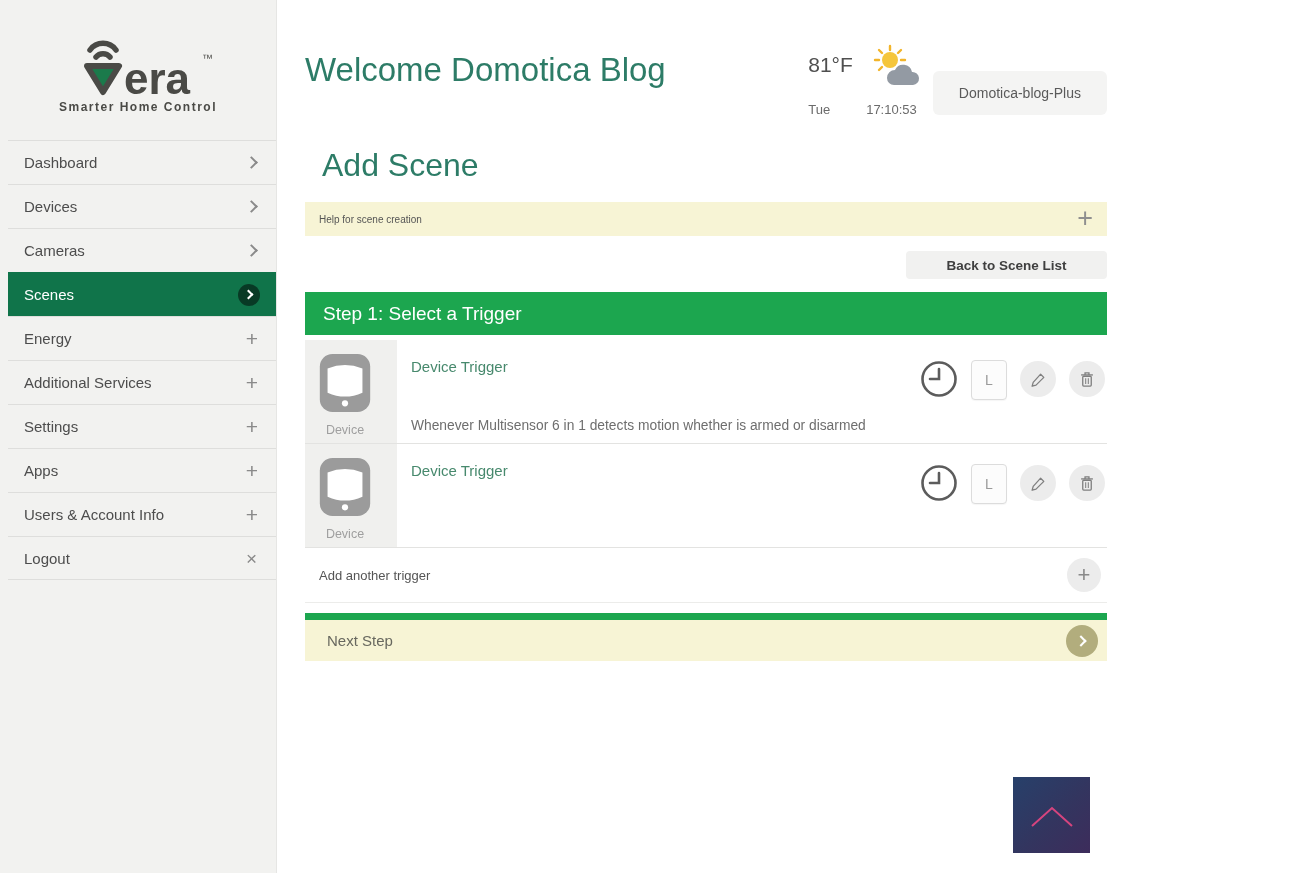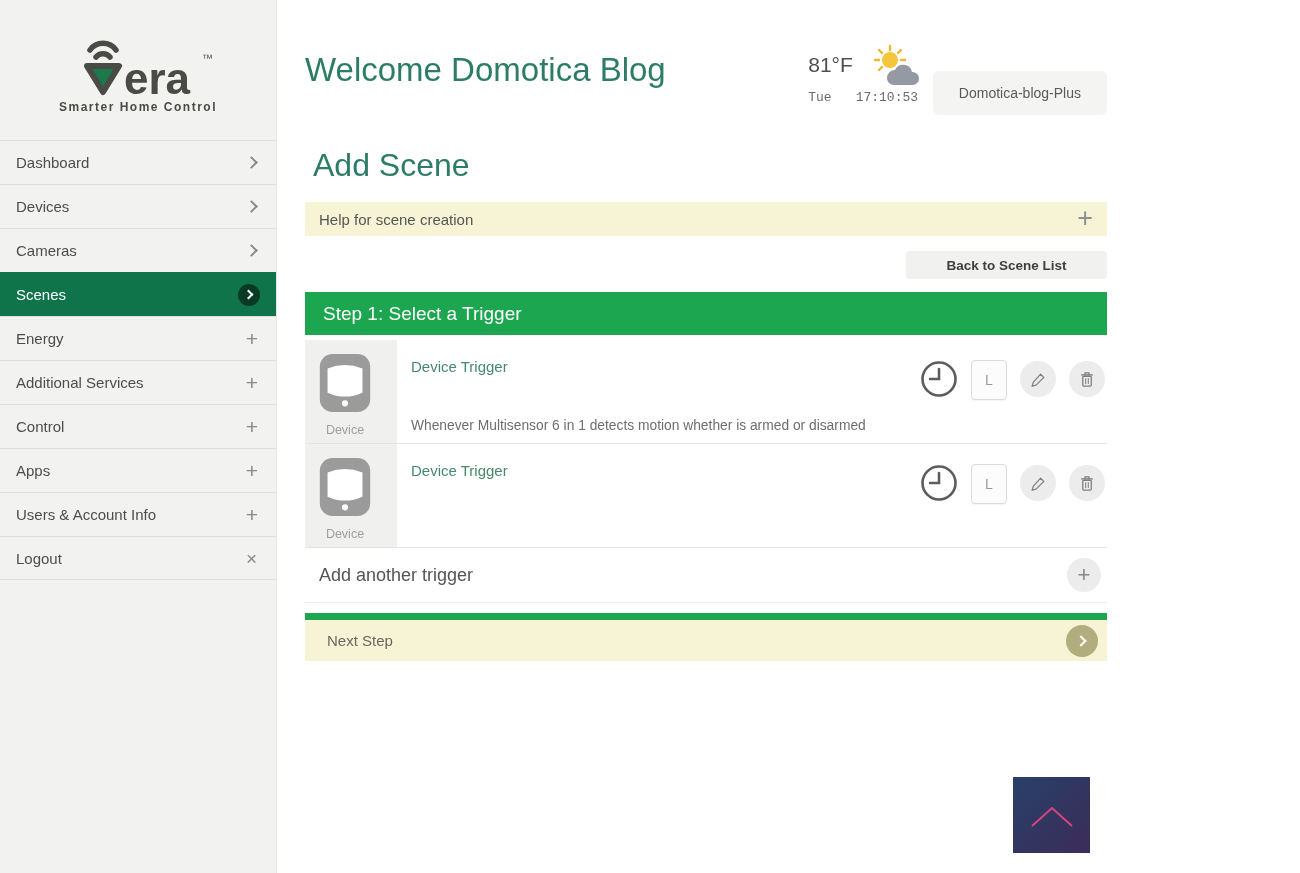--- a/index.html
+++ b/index.html
@@ -4,48 +4,48 @@
 <style>
   * { margin:0; padding:0; box-sizing:border-box; }
   html,body { width:1300px; height:873px; font-family:"Liberation Sans", sans-serif; background:#fff; overflow:hidden; }
   .frame { position:relative; width:1108px; height:873px; background:#7dd3fc; }
 
   
   .sidebar { position:absolute; left:0; top:0; width:277px; height:873px; background:#f2f2f0; border-right:1px solid #e6e6e4; }
   .logo-block { padding:28px 0 16px 0; display:flex; flex-direction:column; align-items:center; }
   .logo-tagline { margin-top:0; font-size:12px; font-weight:bold; letter-spacing:1.5px; color:#4a4a46; }
   .nav { margin-top:10px; }
-  .nav-item { height:44px; display:flex; align-items:center; padding:0 16px; border-top:1px solid #dededc; cursor:pointer; }
+  .nav-item { height:44px; display:flex; align-items:center; padding:0 16px; border-top:1px solid #dededc; cursor:pointer;margin-left:8px; }
   .nav-item:last-child { border-bottom:1px solid #dededc; }
   .nav-label { flex:1; font-size:15px; color:#4d4d4d; }
   .chev { width:9px; height:9px; border-top:2px solid #8a8a8a; border-right:2px solid #8a8a8a; transform:rotate(45deg); margin-right:4px; }
   .plus-glyph { font-size:21px; color:#8a8a8a; font-weight:400; line-height:1; margin-right:2px; }
   .x-glyph { font-size:19px; color:#8a8a8a; line-height:1; margin-right:3px; }
   .nav-item.active { background:#10744a; border-top:1px solid #10744a; }
   .nav-item.active .nav-label { color:#fff; }
   .chev-circle { width:22px; height:22px; border-radius:50%; background:rgba(0,0,0,0.5); display:flex; align-items:center; justify-content:center; }
   .chev-circle .chev { border-color:#fff; width:7px; height:7px; margin:0 2px 0 0; }
 
   
   .main { position:absolute; left:277px; top:0; width:1023px; height:873px; background:#fff; }
   .content { position:relative; margin-left:28px; width:802px; }
 
   .header-row { position:relative; padding-top:52px; min-height:145px; }
   .welcome-title { width:370px; font-size:33px; font-weight:400; line-height:1.12; color:#2d7c67; }
   .status-cluster { position:absolute; right:0; top:44px; display:flex; align-items:flex-start; }
   .weather-col { display:flex; flex-direction:column; margin-right:12px; }
   .temp-row { display:flex; align-items:center; gap:18px; }
   .temp { font-size:21px; color:#4f4f4f; }
-  .daytime-row { display:flex; gap:24px; margin-top:4px; font-size:13px; color:#6b6b6b;font-family:Liberation Mono, monospace; }
+  .daytime-row { display:flex; gap:36px; margin-top:16px; font-size:13px; color:#6b6b6b; }
   .controller-btn { margin-top:27px; height:44px; padding:0 26px; background:#f4f4f3; border:none; border-radius:6px; font-size:14px; color:#5a5a5a; font-family:"Liberation Sans",sans-serif; cursor:pointer; }
 
-  .page-title { font-size:32px; font-weight:400; color:#2d7c67; margin:2px 0 18px 8px; }
+  .page-title { font-size:32px; font-weight:400; color:#2d7c67; margin:2px 0 18px 17px; }
 
   .help-bar { height:34px; background:#f7f4d5; display:flex; align-items:center; padding:0 14px; }
-  .help-label { flex:1; font-size:15px; color:#555; }
+  .help-label { flex:1; font-size:10px; color:#555; }
   .thin-plus { font-size:27px; font-weight:200; color:#8f8f8f; line-height:0.8; cursor:pointer; }
 
   .back-row { display:flex; justify-content:flex-end; margin:15px 0 13px 0; }
   .back-btn { width:201px; height:28px; background:#f1f1f0; border:none; border-radius:4px; font-size:13.5px; font-weight:bold; color:#3f3f3f; font-family:"Liberation Sans",sans-serif; cursor:pointer; }
 
   .step-header { height:43px; background:#1ca64f; display:flex; align-items:center; padding:0 18px; }
   .step-title { color:#fff; font-size:19px; font-weight:400; }
 
   .trigger-row { display:flex; min-height:104px; border-bottom:1px solid #e3e3e1; margin-top:5px; }
   .trigger-row + .trigger-row { margin-top:0; }
@@ -53,21 +53,21 @@
   .device-label { font-size:12.5px; color:#9f9f9f; }
   .trigger-texts { flex:1; padding:18px 10px 0 14px; }
   .trigger-title { font-size:15px; color:#47896d; margin-bottom:9px; cursor:pointer; }
   .trigger-desc { font-size:13.8px; color:#6e6e6e;margin-top:43px; }
   .trigger-actions { display:flex; align-items:flex-start; gap:13px; padding-top:20px; padding-right:2px; }
   .clock-btn { width:38px; height:38px; background:none; border:none; padding:0; cursor:pointer; }
   .l-btn { width:36px; height:40px; background:#fcfcfc; border:1px solid #dcdcdc; border-radius:4px; font-size:14px; color:#9a9a9a; font-family:"Liberation Sans",sans-serif; cursor:pointer; box-shadow:0 1px 1px rgba(0,0,0,0.04); }
   .circle-btn { width:36px; height:36px; border-radius:50%; background:#ececec; border:none; display:flex; align-items:center; justify-content:center; cursor:pointer; margin-top:1px; }
 
   .add-trigger-row { height:55px; display:flex; align-items:center; padding:0 6px 0 14px; border-bottom:1px solid #ececea; }
-  .add-trigger-label { flex:1; font-size:18px; color:#555; }
+  .add-trigger-label { flex:1; font-size:13px; color:#555; }
   .add-circle { width:34px; height:34px; border-radius:50%; background:#ececec; border:none; font-size:22px; font-weight:200; color:#8a8a8a; line-height:1; cursor:pointer; }
 
   .green-bar { height:7px; background:#1ca64f; margin-top:10px; }
   .next-step-bar { height:41px; background:#f7f4d5; display:flex; align-items:center; padding:0 9px 0 22px; cursor:pointer; }
   .next-step-label { flex:1; font-size:15px; color:#68685f; }
   .next-circle { width:32px; height:32px; border-radius:50%; background:#b2ad7d; border:none; display:flex; align-items:center; justify-content:center; cursor:pointer; }
   .next-circle .chev { border-color:#fff; width:8px; height:8px; margin:0 3px 0 0; border-width:2.5px; }
 
   .scroll-top { position:absolute; right:18px; bottom:20px; width:77px; height:76px; background:linear-gradient(135deg,#27406a 0%,#33355f 55%,#3d2c5b 100%); border:none; cursor:pointer; display:flex; align-items:center; justify-content:center; }
 </style>
@@ -109,21 +109,21 @@
       </div>
       <div class="nav-item">
         <span class="nav-label">Energy</span>
         <span class="plus-glyph">+</span>
       </div>
       <div class="nav-item">
         <span class="nav-label">Additional Services</span>
         <span class="plus-glyph">+</span>
       </div>
       <div class="nav-item">
-        <span class="nav-label">Control</span>
+        <span class="nav-label">Settings</span>
         <span class="plus-glyph">+</span>
       </div>
       <div class="nav-item">
         <span class="nav-label">Apps</span>
         <span class="plus-glyph">+</span>
       </div>
       <div class="nav-item">
         <span class="nav-label">Users &amp; Account Info</span>
         <span class="plus-glyph">+</span>
       </div>

